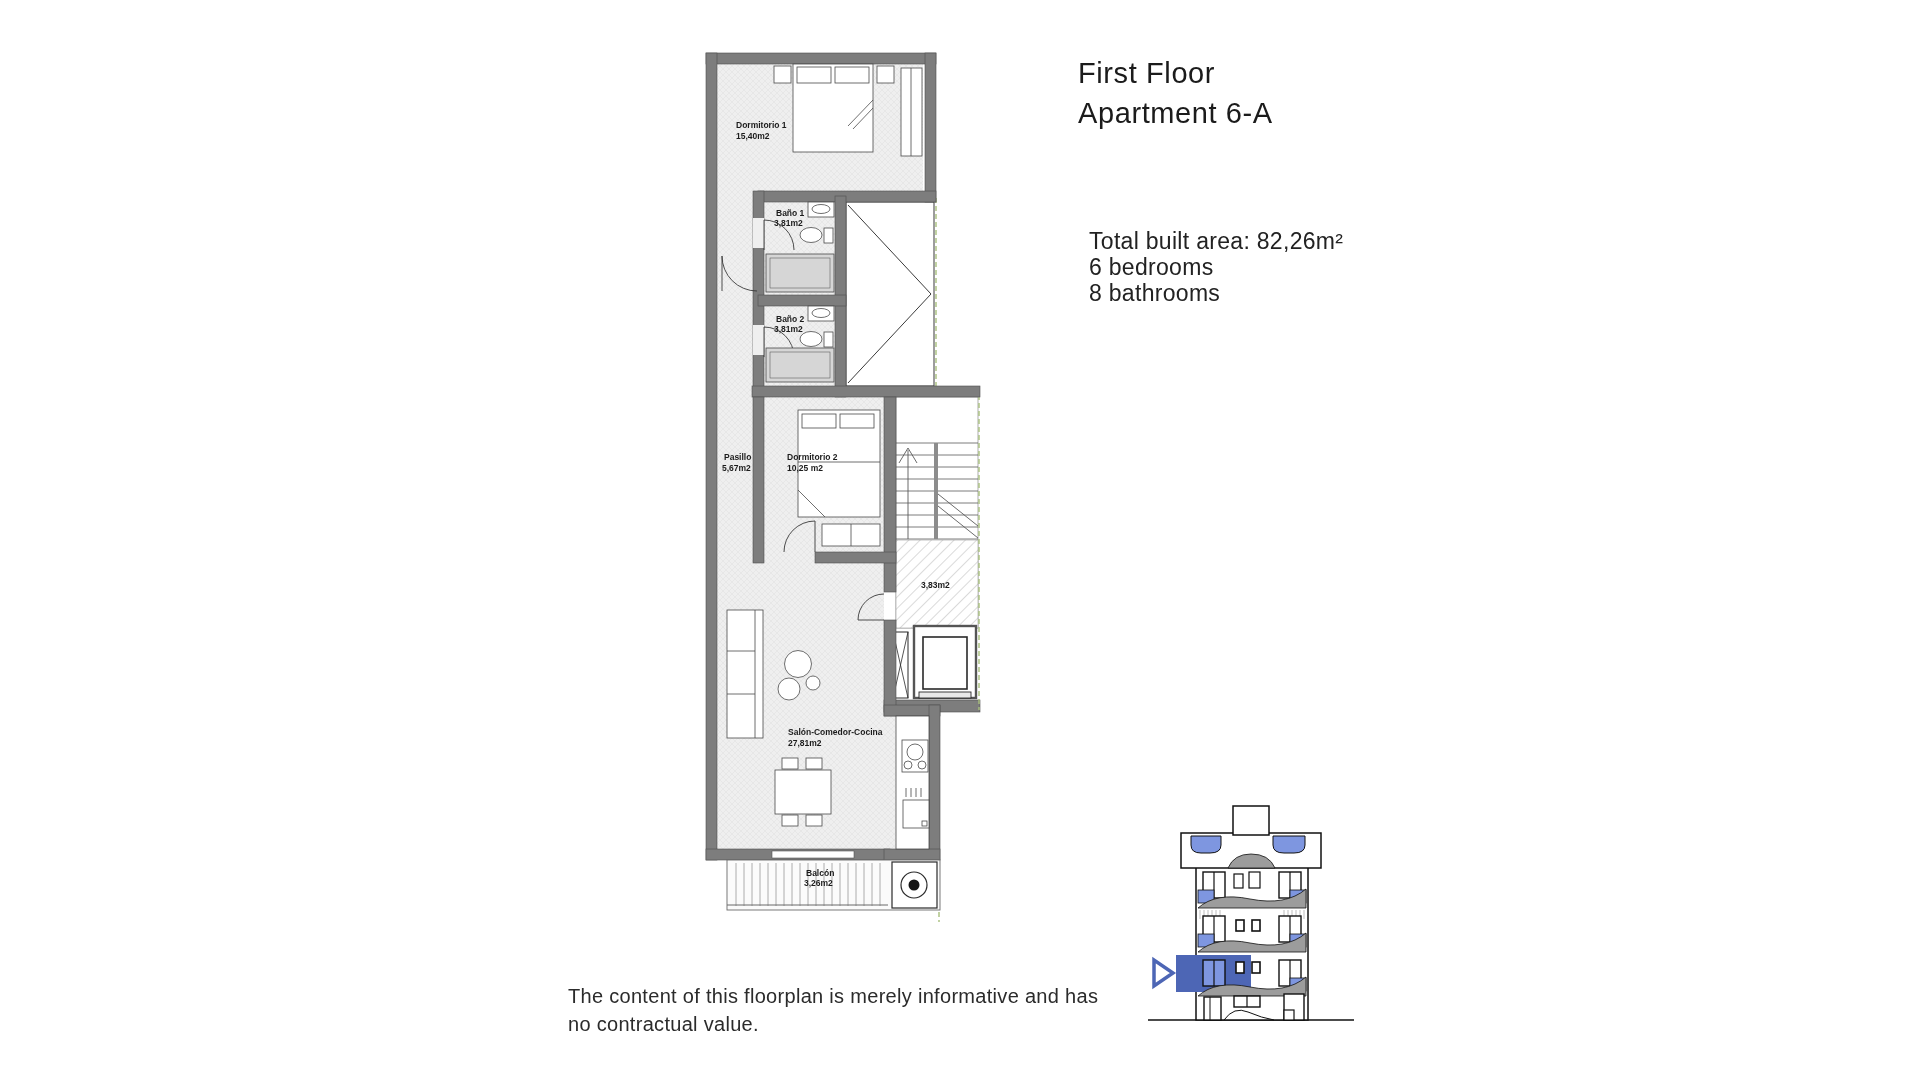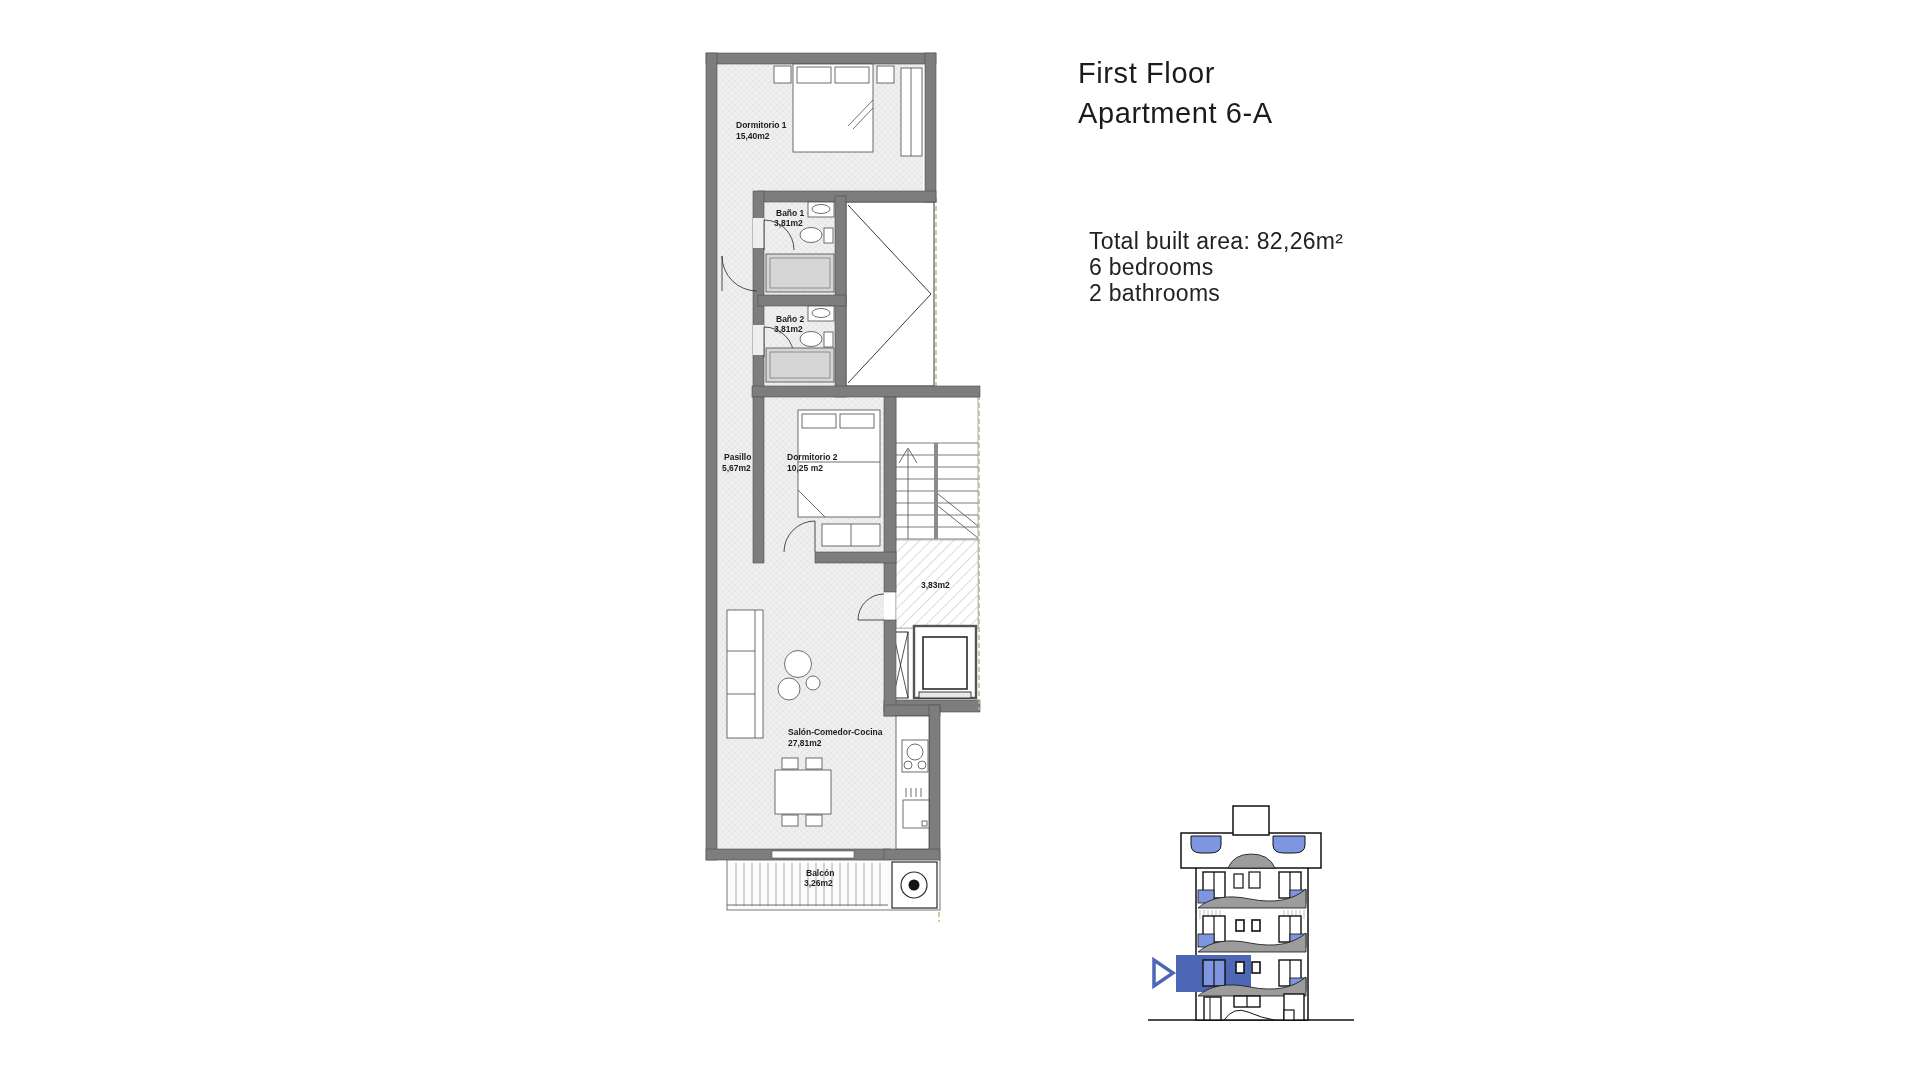--- a/index.html
+++ b/index.html
@@ -222,23 +222,24 @@
   <div class="right-panel">
     <div class="page-title">
       <span>First Floor</span><br>
       <span>Apartment 6-A</span>
     </div>
   </div>
 
   <div class="summary">
     <div>Total built area: 82,26m²</div>
     <div>6 bedrooms</div>
-    <div>2 bathrooms</div>
+    <div>8 bathrooms</div>
   </div>
 
+  <div class="disclaimer">The content of this floorplan is merely informative and has no contractual value.</div>
 
   <svg viewBox="0 0 212 232" style="position:absolute;left:1146px;top:798px;width:212px;height:232px">
 
     <line x1="2" y1="222" x2="208" y2="222" stroke="#111" stroke-width="1.6"></line>
 
     <g fill="#ffffff" stroke="#111" stroke-width="1.5">
       <rect x="50" y="68" width="112" height="154"></rect>
       <rect x="35" y="35" width="140" height="35"></rect>
       <rect x="87" y="8" width="36" height="29"></rect>
     </g>

